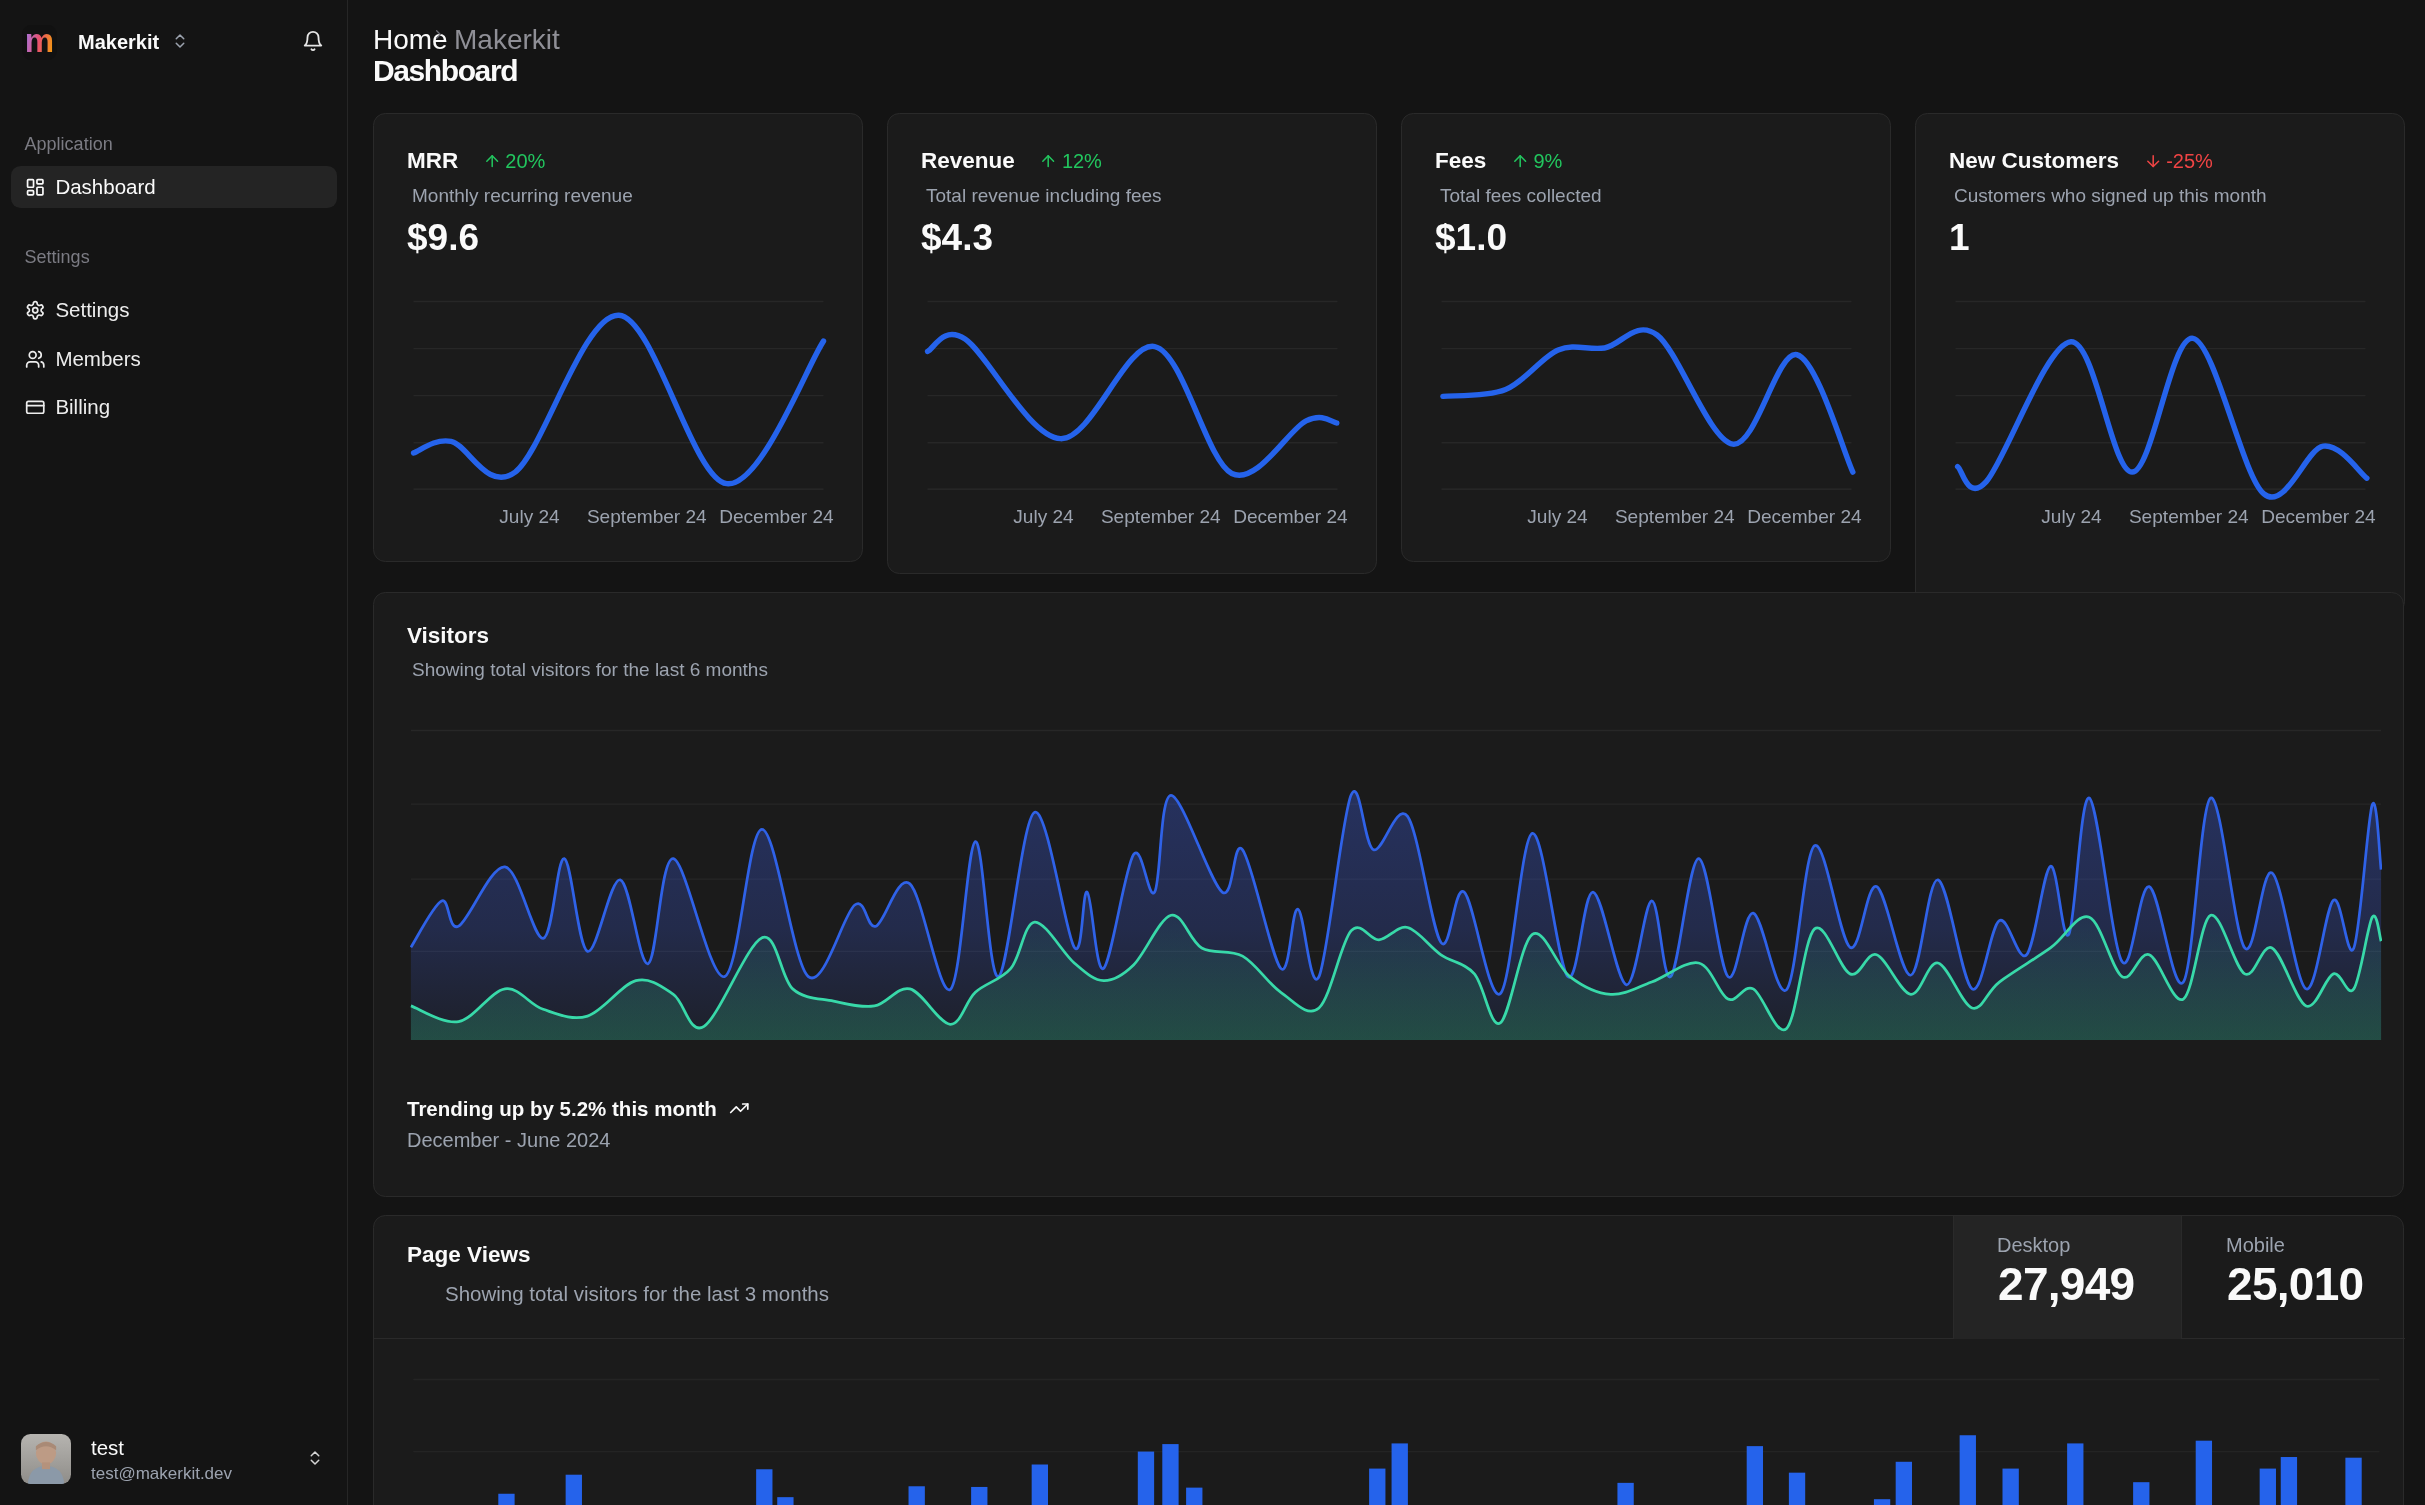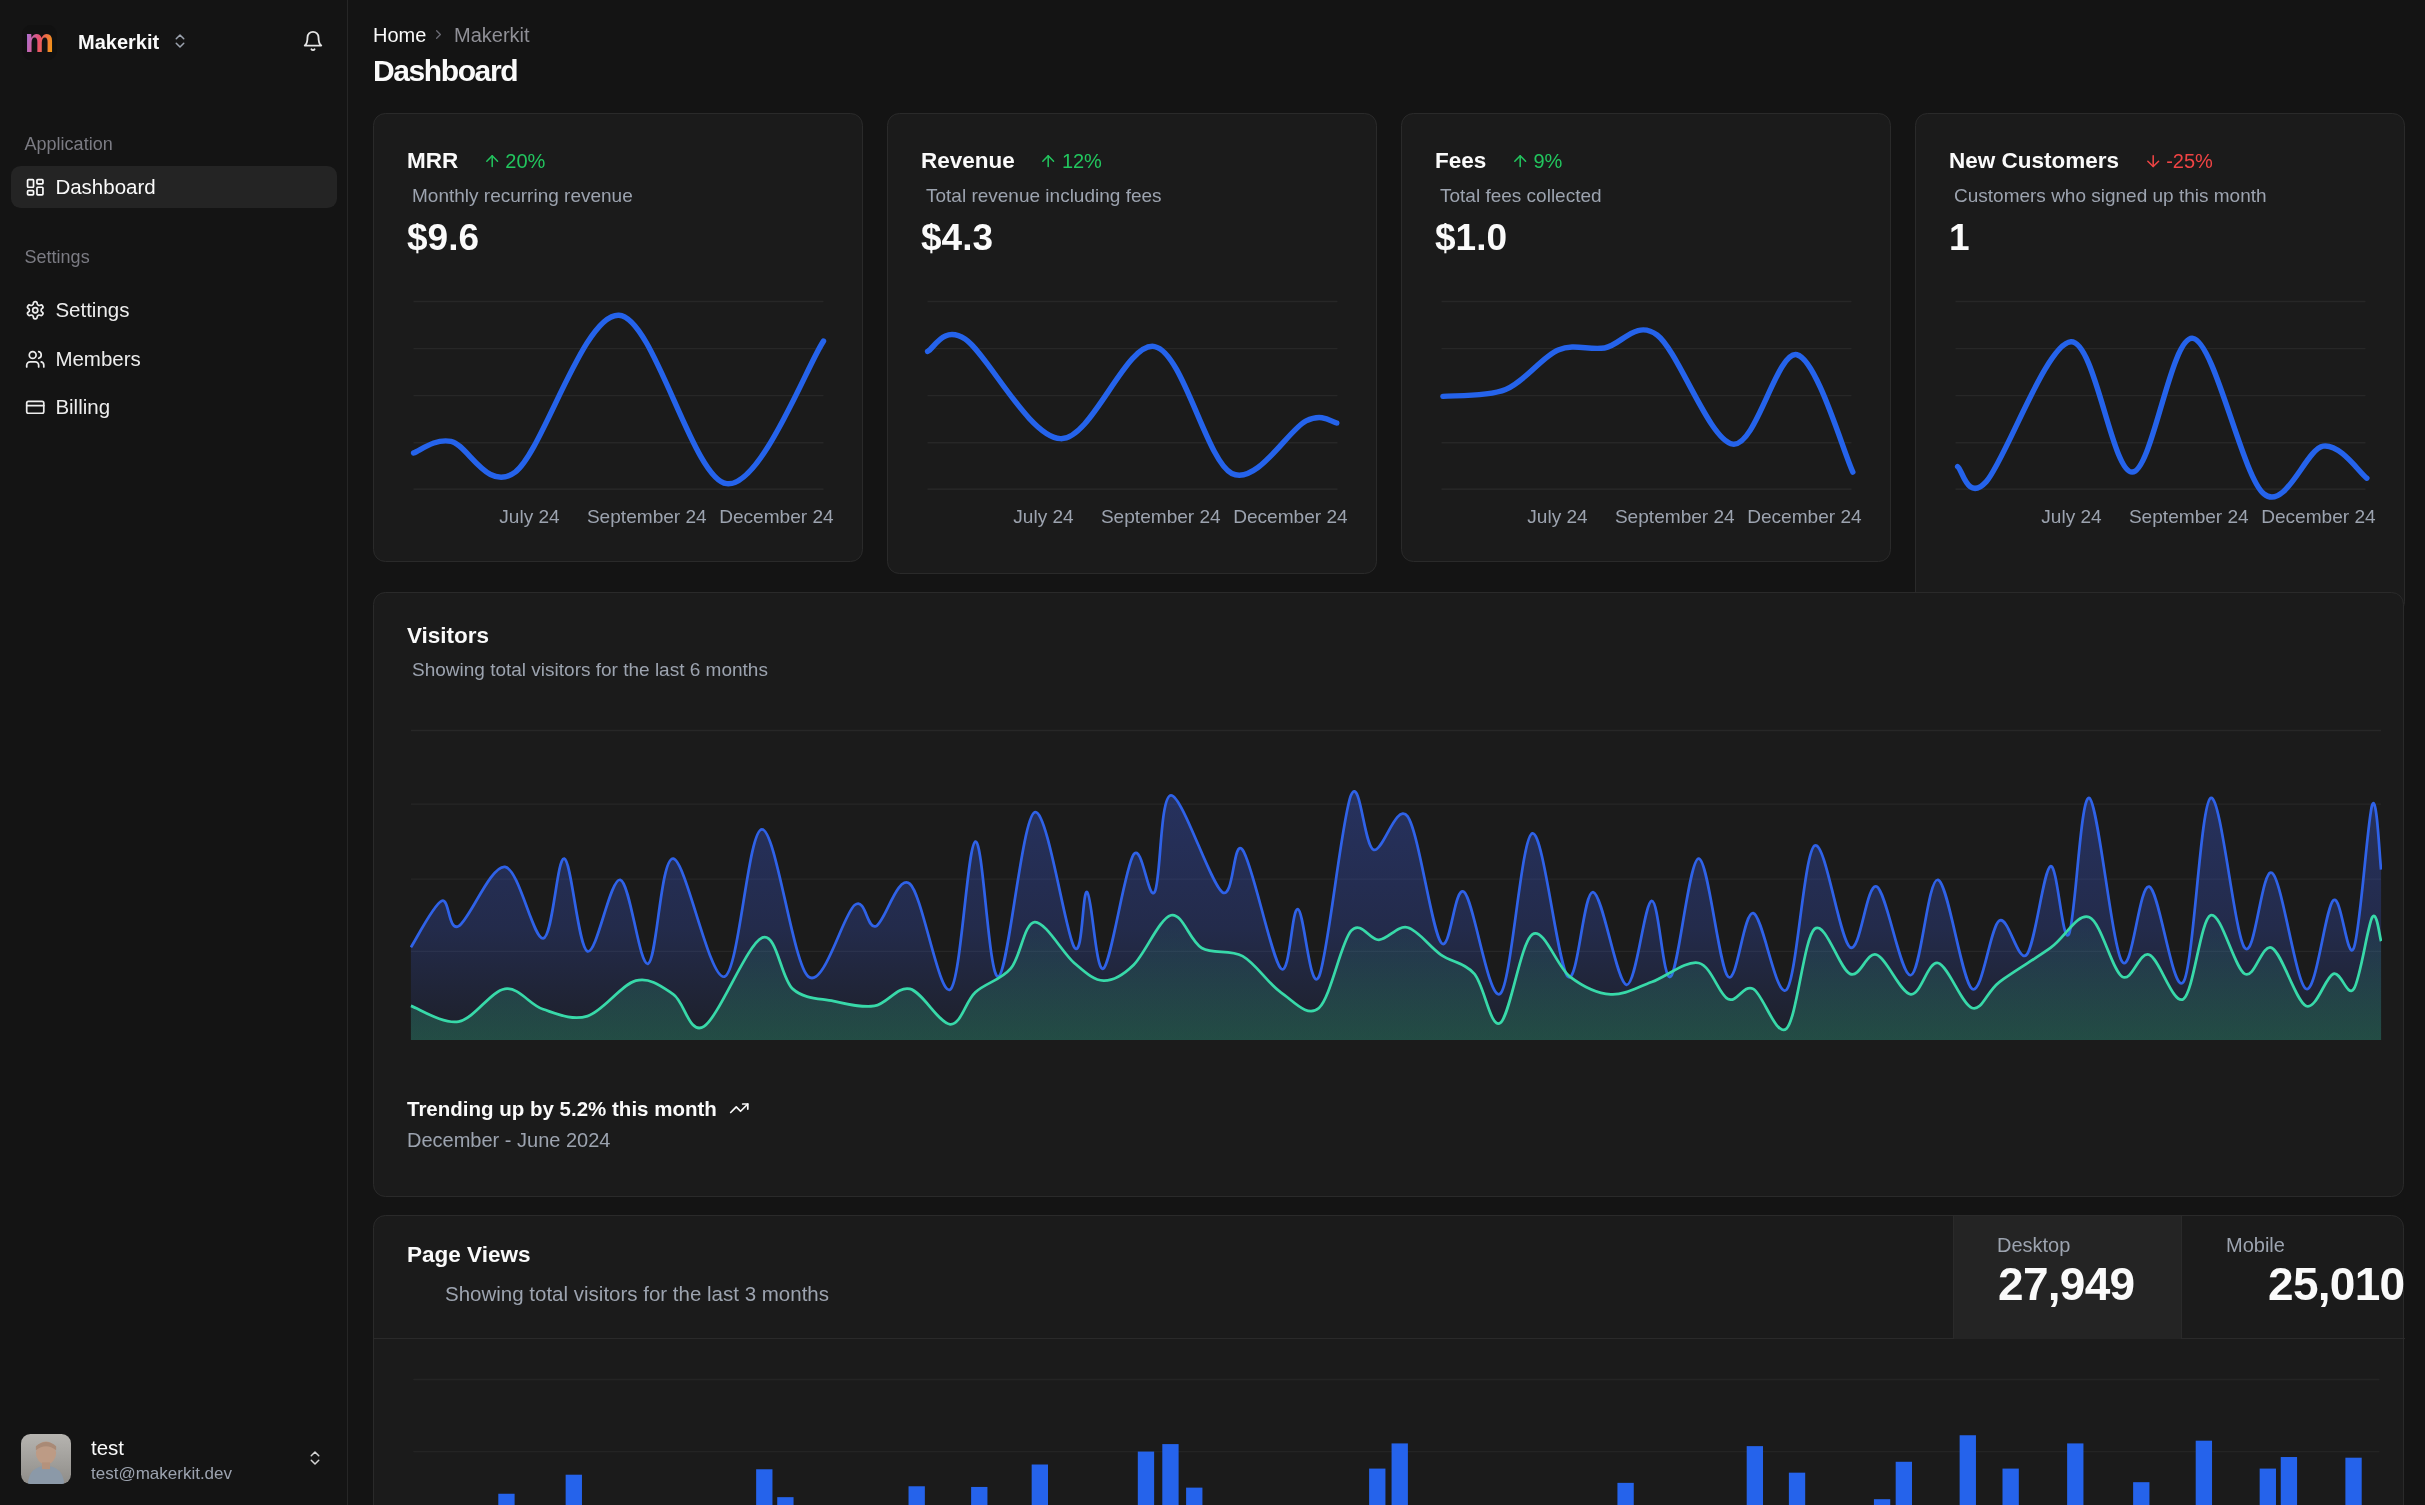--- a/index.html
+++ b/index.html
@@ -10,21 +10,21 @@
 
 #sidebar{position:absolute;left:0;top:0;width:348px;height:1505px;background:#141414;border-right:1.4px solid #262626;}
 .logo{position:absolute;left:22px;top:24.6px;width:35px;height:35px;border-radius:9px;background:#111111;display:flex;align-items:center;justify-content:center;}
 .logo span{font-size:33px;font-weight:700;line-height:33px;background:linear-gradient(100deg,#9d7bf2 0%,#e8506e 48%,#f59e0b 95%);-webkit-background-clip:text;background-clip:text;color:transparent;margin-top:-4.1px;}
 .brand{position:absolute;left:78px;top:31px;font-size:20px;font-weight:700;color:#fafafa;}
 .navlabel{position:absolute;left:24.6px;font-size:18px;color:#7b7b83;}
 .navitem{position:absolute;left:11px;width:326px;height:42px;border-radius:9.6px;display:flex;align-items:center;color:#ededed;font-size:20.5px;}
 .navitem svg{margin-left:14.3px;margin-right:9.6px;flex:0 0 auto;}
 .navitem.active{background:#242424;color:#fafafa;}
 
-.crumb{position:absolute;top:24px;font-size:20px;}
+.crumb{position:absolute;top:24px;font-size:28px;}
 h1.title{position:absolute;left:373px;top:54px;font-size:30px;font-weight:700;color:#fafafa;letter-spacing:-1.4px;}
 .card{position:absolute;background:#1b1b1b;border:1.4px solid #2a2a2a;border-radius:12.3px;}
 .ctitle{position:absolute;left:33px;top:34px;font-size:22.5px;font-weight:700;color:#fafafa;}
 .badge{font-size:20px;font-weight:400;margin-left:24.6px;}
 .green{color:#22c55e;}
 .red{color:#ef4444;}
 .csub{position:absolute;left:38px;top:71px;font-size:19px;color:#9ca3af;}
 .cval{position:absolute;left:33px;top:103px;font-size:37px;font-weight:700;color:#fafafa;}
 .axislabel{font-size:28px;fill:#9ca3af;}
 .gline{stroke:#272727;stroke-width:2;}
@@ -222,21 +222,21 @@
 <div class="card" style="left:373px;top:1215px;width:2031px;height:382px;border-radius:12.3px 12.3px 0 0;">
   <div style="position:absolute;left:0;top:0;width:2031px;height:123px;border-bottom:1.4px solid #2a2a2a;">
     <div class="abs" style="left:33px;top:26px;font-size:22.5px;font-weight:700;color:#fafafa;">Page Views</div>
     <div class="abs" style="left:33px;top:66px;font-size:20.5px;color:#9ca3af;margin-left:38px;">Showing total visitors for the last 3 months</div>
     <div class="abs" style="left:1579px;top:0;width:229px;height:123px;background:#242424;border-left:1.4px solid #2a2a2a;">
       <div class="abs" style="left:43px;top:18px;font-size:20px;color:#9ca3af;text-align:right;">Desktop</div>
       <div class="abs" style="left:44px;top:41px;font-size:46px;font-weight:700;color:#fafafa;letter-spacing:-0.7px;">27,949</div>
     </div>
     <div class="abs" style="left:1807px;top:0;width:222px;height:123px;border-left:1.4px solid #2a2a2a;">
       <div class="abs" style="left:44px;top:18px;font-size:20px;color:#9ca3af;">Mobile</div>
-      <div class="abs" style="left:45px;top:41px;font-size:46px;font-weight:700;color:#fafafa;letter-spacing:-0.7px;margin-left:41px;">25,010</div>
+      <div class="abs" style="left:45px;top:41px;font-size:46px;font-weight:700;color:#fafafa;letter-spacing:-0.7px;">25,010</div>
     </div>
   </div>
   <svg class="abs" style="left:0;top:124px;" width="2029" height="166" viewBox="0 0 2973 244">
     <line x1="53" x2="2943" y1="58" y2="58" stroke="#242424" stroke-width="2"></line>
     <line x1="53" x2="2943" y1="164" y2="164" stroke="#242424" stroke-width="2"></line>
     <rect x="178" y="226" width="24" height="18" fill="#2563eb"></rect>
         <rect x="277" y="198" width="24" height="46" fill="#2563eb"></rect>
         <rect x="557" y="190" width="24" height="54" fill="#2563eb"></rect>
         <rect x="588" y="231" width="24" height="13" fill="#2563eb"></rect>
         <rect x="781" y="215" width="24" height="29" fill="#2563eb"></rect>

